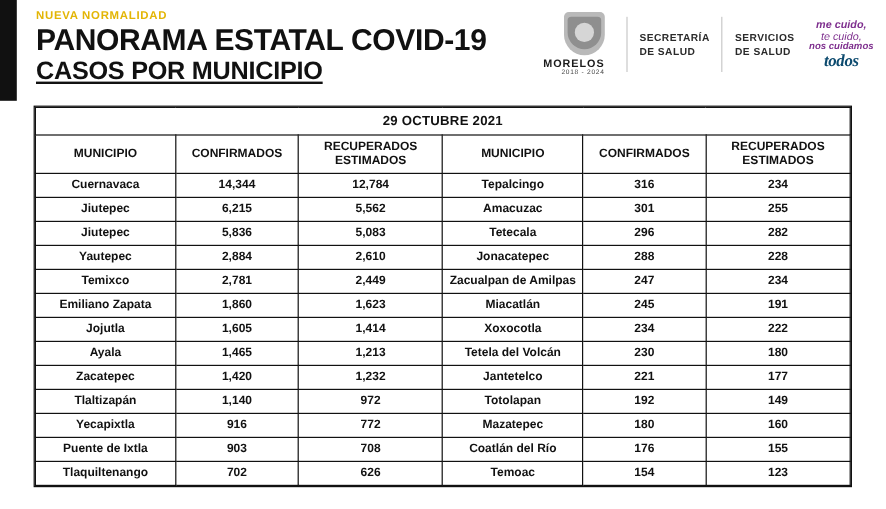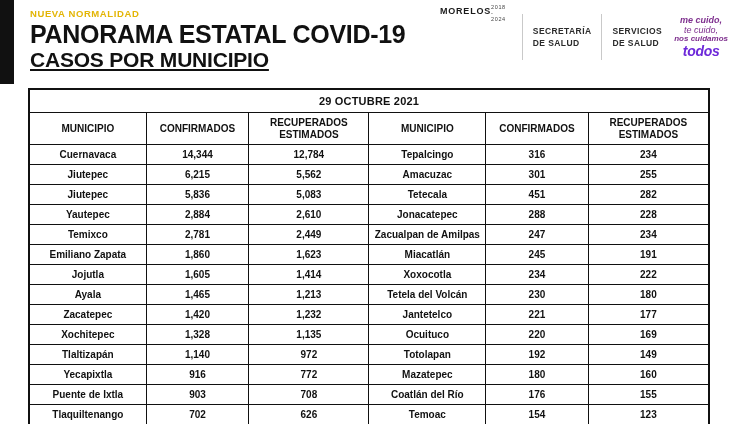--- a/index.html
+++ b/index.html
@@ -61,21 +61,22 @@
     display: flex;
     align-items: center;
     height: 74px;
     padding-right: 10px;
     gap: 0px;
   }
   .emblem {
     width: 62px;
     height: 66px;
     display: flex;
-    align-items: flex-start;
+    flex-direction: column;
+    align-items: flex-end;
     justify-content: center;
     margin-right: 8px;
   }
   .emblem-shield {
     width: 34px; height: 36px;
     background: #b9b9b9;
     border-radius: 4px 4px 17px 17px;
     position: relative;
     overflow: hidden;
   }
@@ -137,25 +138,26 @@
     font-style: italic;
     font-weight: normal;
   }
   .campaign .c3 {
     color: #7e2f8e;
     font-size: 8px;
     font-style: italic;
     font-weight: bold;
   }
   .campaign .c4 {
-    color: #6d28d9;
+    color: #0c4a6e;
     font-size: 14px;
     font-style: italic;
     font-weight: bold;
     letter-spacing: -0.3px;
+    font-family: Liberation Serif, serif;
   }
 
   
   .table-wrap {
     margin: 4px 28px 0 28px;
     border: 1.5px solid #111;
   }
   table {
     border-collapse: collapse;
     width: 100%;
@@ -277,21 +279,21 @@
             <td class="num">5,562</td>
             <td class="muni">Amacuzac</td>
             <td class="num">301</td>
             <td class="num">255</td>
           </tr>
         <tr>
             <td class="muni">Jiutepec</td>
             <td class="num">5,836</td>
             <td class="num">5,083</td>
             <td class="muni">Tetecala</td>
-            <td class="num">451</td>
+            <td class="num">296</td>
             <td class="num">282</td>
           </tr>
         <tr>
             <td class="muni">Yautepec</td>
             <td class="num">2,884</td>
             <td class="num">2,610</td>
             <td class="muni">Jonacatepec</td>
             <td class="num">288</td>
             <td class="num">228</td>
           </tr>
@@ -329,28 +331,20 @@
           </tr>
         <tr>
             <td class="muni">Zacatepec</td>
             <td class="num">1,420</td>
             <td class="num">1,232</td>
             <td class="muni">Jantetelco</td>
             <td class="num">221</td>
             <td class="num">177</td>
           </tr>
         <tr>
-            <td class="muni">Xochitepec</td>
-            <td class="num">1,328</td>
-            <td class="num">1,135</td>
-            <td class="muni">Ocuituco</td>
-            <td class="num">220</td>
-            <td class="num">169</td>
-          </tr>
-        <tr>
             <td class="muni">Tlaltizapán</td>
             <td class="num">1,140</td>
             <td class="num">972</td>
             <td class="muni">Totolapan</td>
             <td class="num">192</td>
             <td class="num">149</td>
           </tr>
         <tr>
             <td class="muni">Yecapixtla</td>
             <td class="num">916</td>

